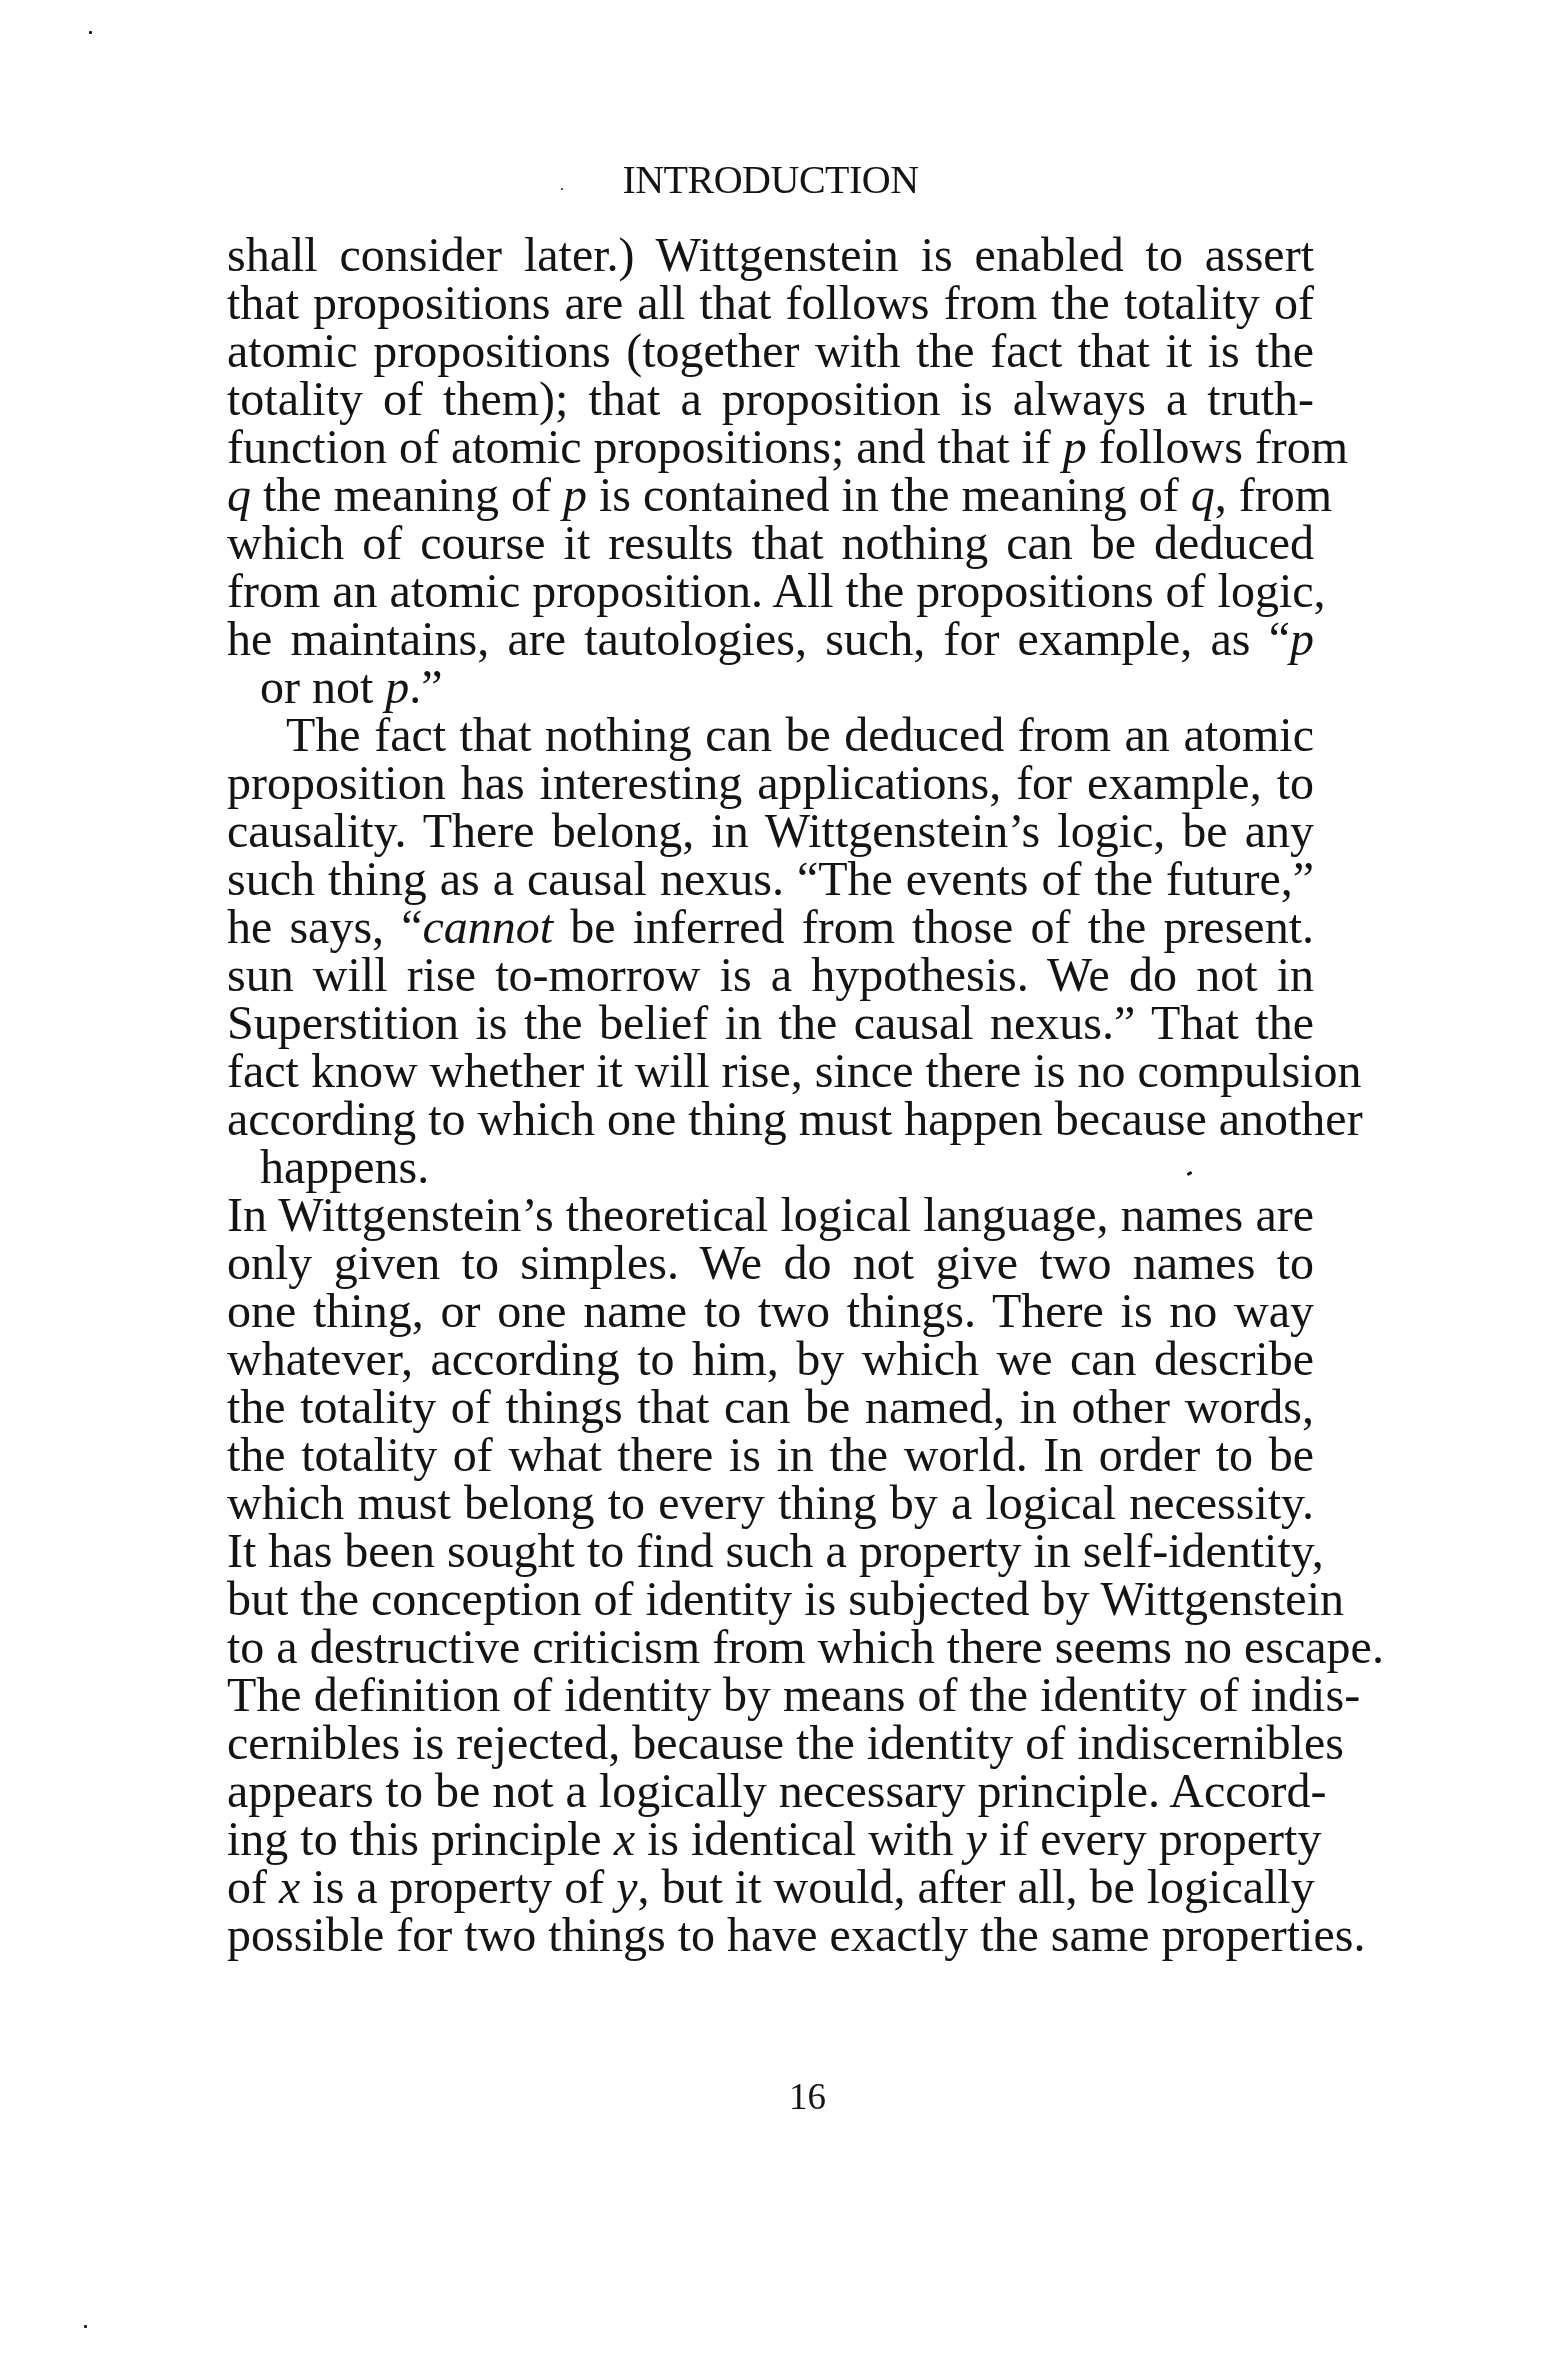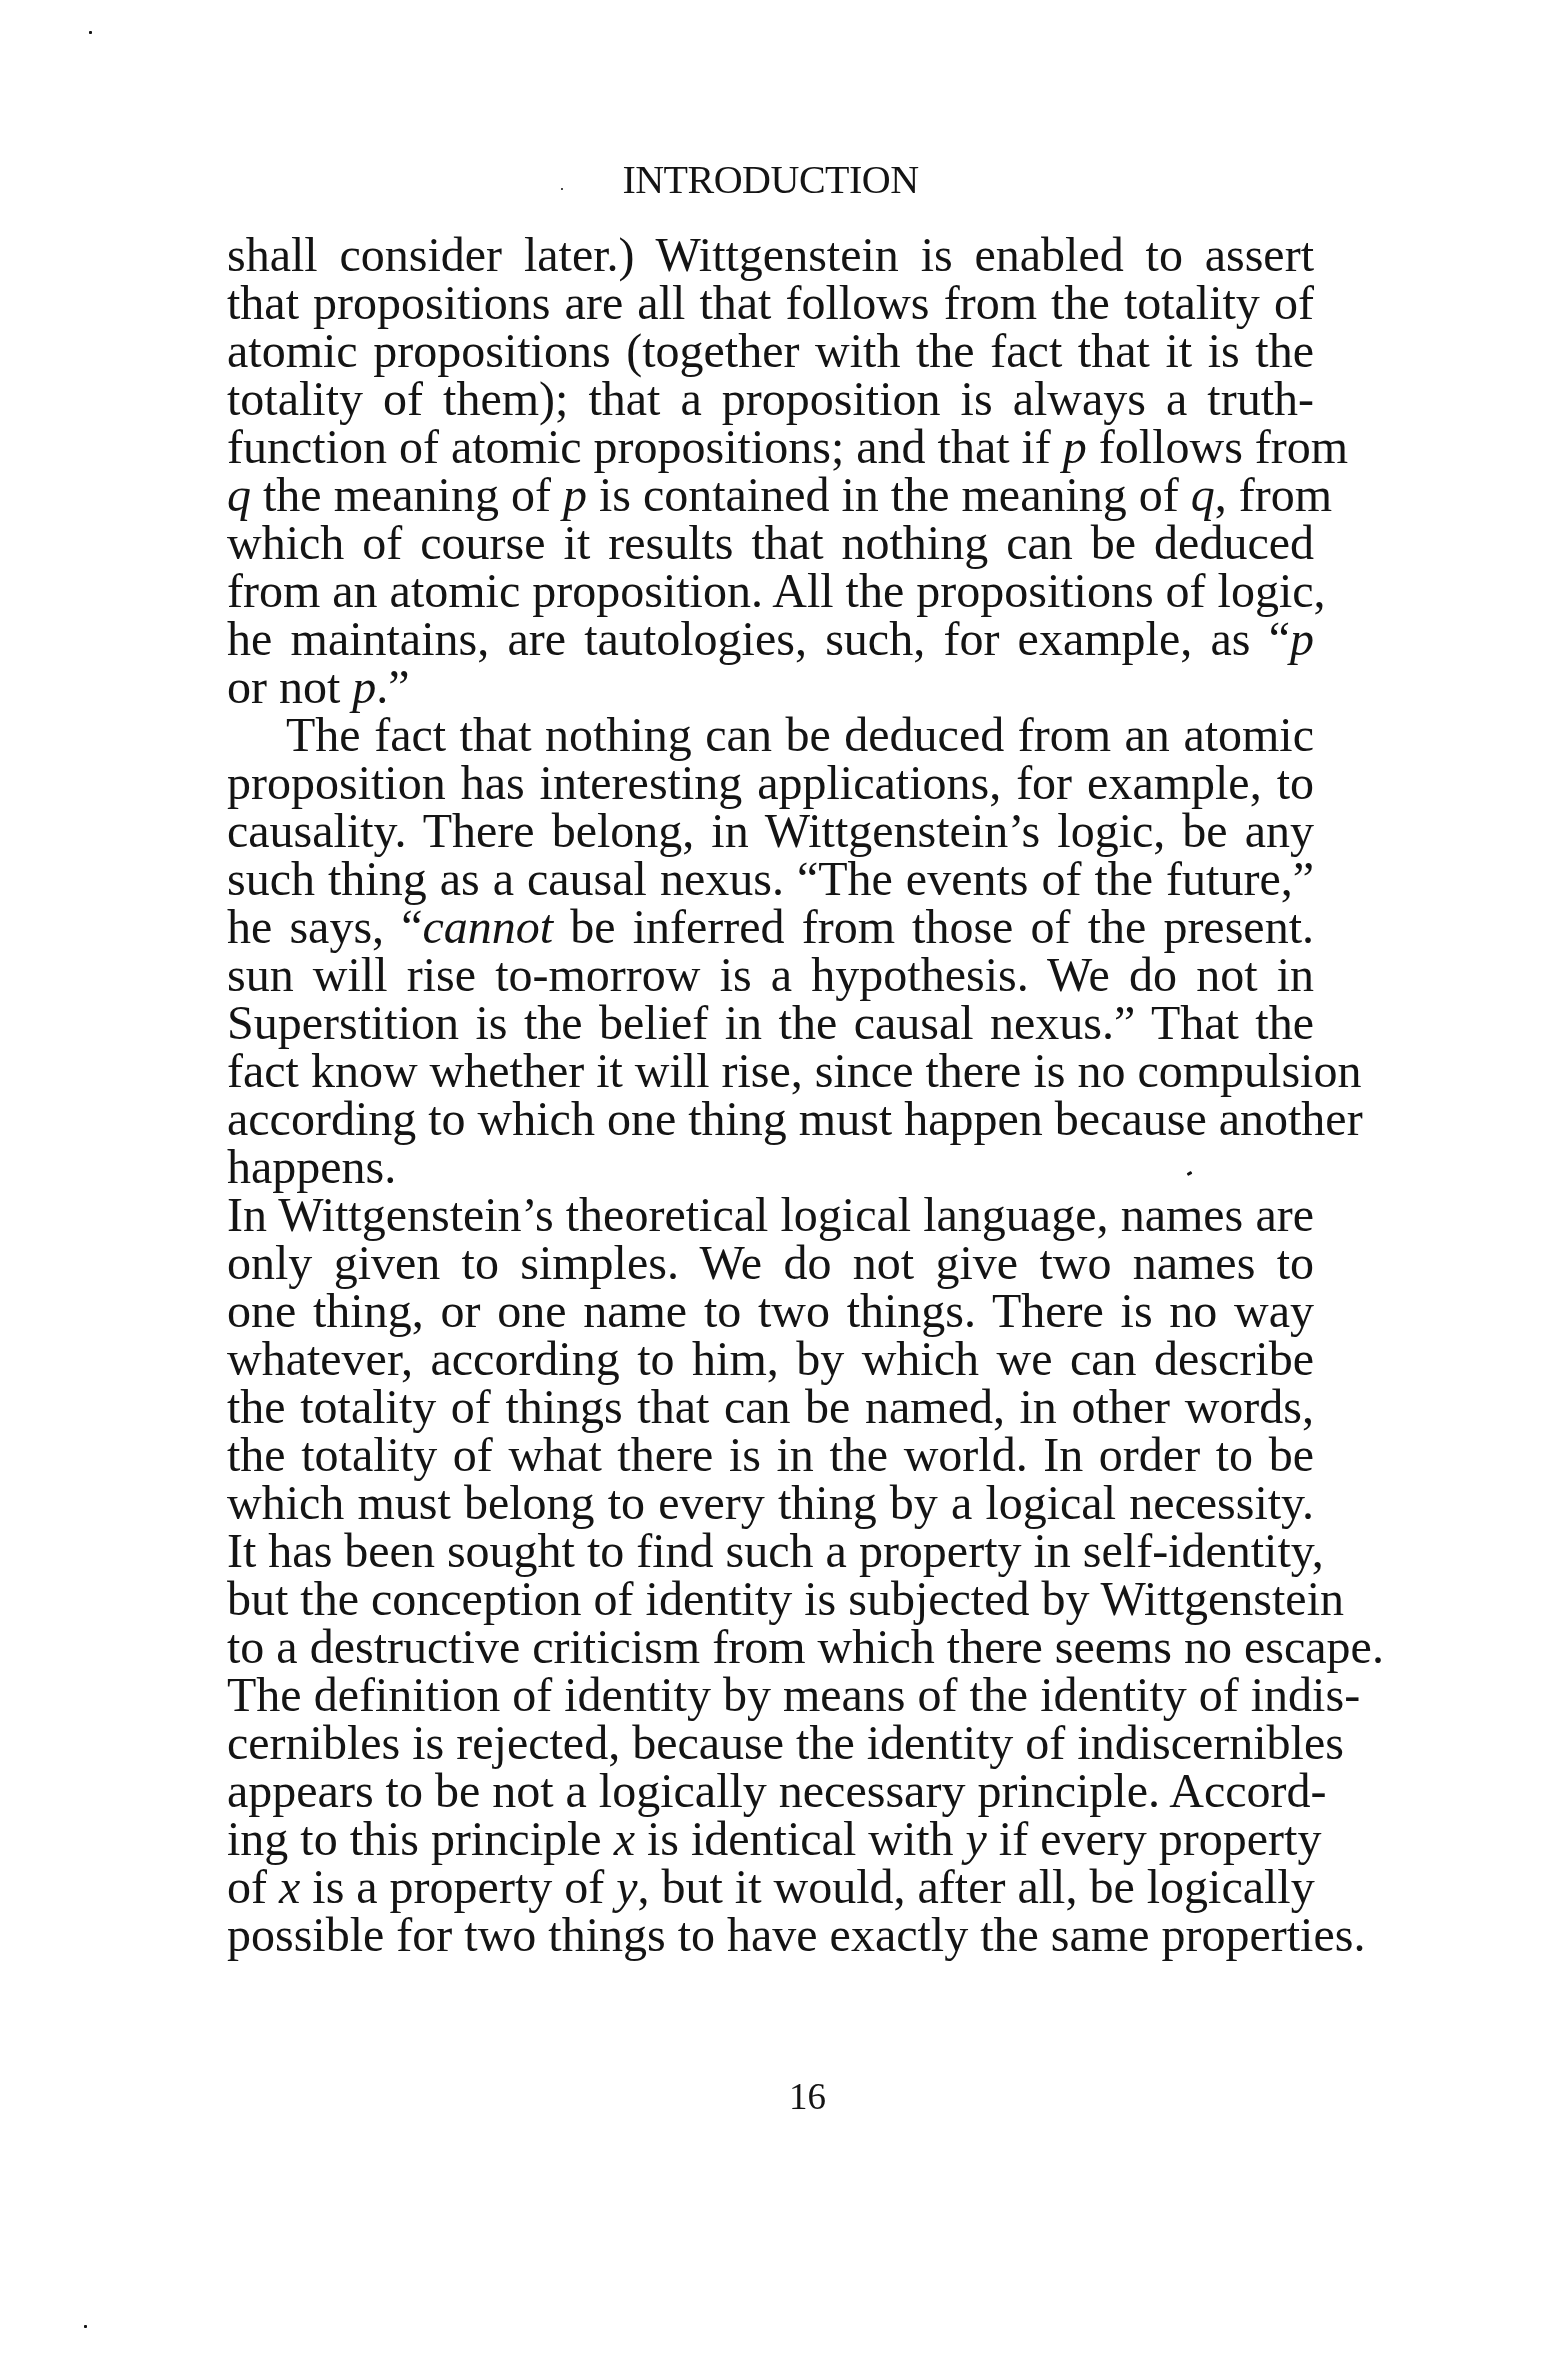--- a/index.html
+++ b/index.html
@@ -47,20 +47,21 @@
       line-height: 48px;
       font-size: 48px;
       white-space: nowrap;
       text-align: justify;
       text-align-last: justify;
       overflow: visible;
     }
     .line.last {
       text-align: right;
       text-align-last: left;
+      margin-left: 33px;
     }
     .line.indent {
       padding-left: 59px;
     }
     .line .it {
       font-style: italic;
     }
     .folio {
       position: absolute;
       left: 695px;

